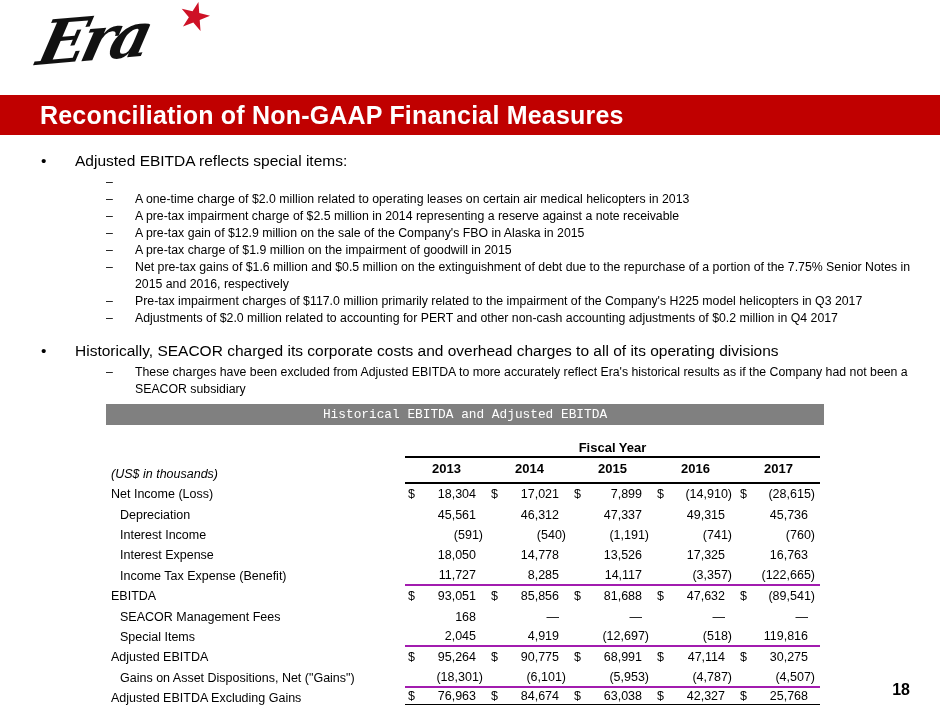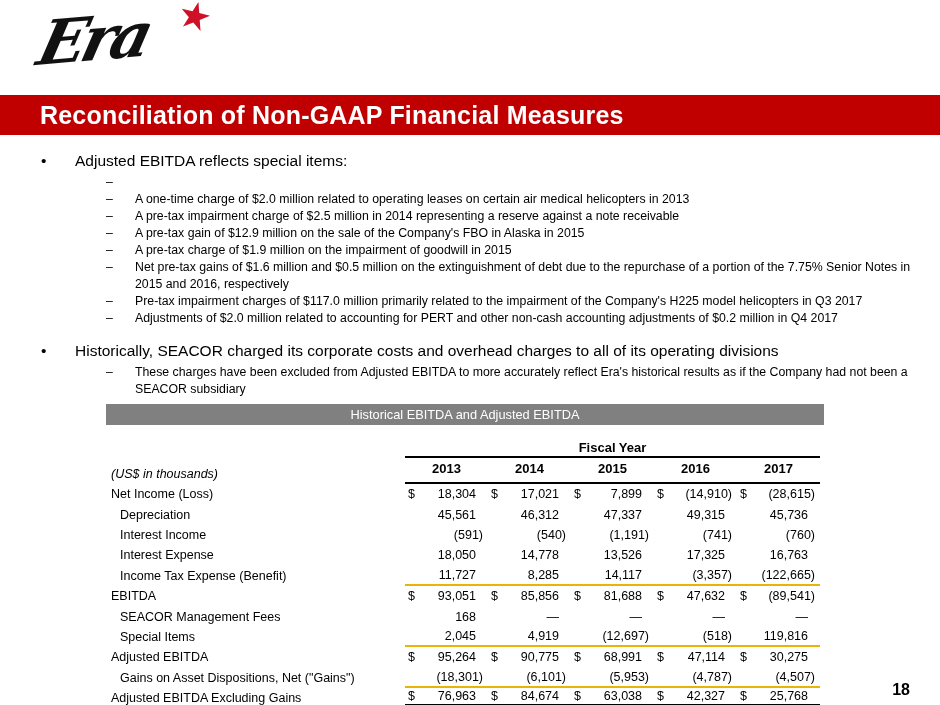--- a/index.html
+++ b/index.html
@@ -42,21 +42,21 @@
     border-bottom:2px solid #000; box-sizing:border-box; }
   .years-row { display:flex; align-items:flex-end; }
   .unit { width:299px; font-style:italic; padding-left:5px; box-sizing:border-box; padding-bottom:3px; }
   .year-cols { width:415px; display:flex; border-bottom:2px solid #000; box-sizing:border-box; }
   .year { flex:1; text-align:center; font-weight:bold; font-size:13px; padding:3px 0 6px; }
 
   .t-row { display:flex; align-items:center; height:20.4px; }
   .t-label { width:299px; padding-left:5px; box-sizing:border-box; white-space:nowrap; }
   .t-label.indent { padding-left:14px; }
   .t-cols { width:415px; display:flex; align-self:stretch; align-items:center; box-sizing:border-box; }
-  .t-cols.rule-single { border-bottom:2px solid #eab308; }
+  .t-cols.rule-single { border-bottom:2px solid #a21caf; }
   .t-cols.rule-double { border-bottom:4px double #000; }
   .t-cell { flex:1; display:flex; justify-content:space-between; padding:0 12px 0 3px; box-sizing:border-box; }
   .t-cell .val { margin-left:auto; white-space:nowrap; }
   .t-cell .val.neg { margin-right:-7px; }
 
   .page-num { position:absolute; top:681px; right:30px; font-size:16px; font-weight:bold; }
 </style>
 </head>
 <body>
 
@@ -119,21 +119,21 @@
         <div class="subs">
           <div class="sub-row">
             <span class="s-marker">–</span>
             <span class="s-text">These charges have been excluded from Adjusted EBITDA to more accurately reflect Era's historical results as if the Company had not been a SEACOR subsidiary</span>
           </div>
         </div>
       </div>
     </div>
 
   <div class="tbl">
-    <div class="tbl-titlebar" style="background: rgb(128, 128, 128);">
+    <div class="tbl-titlebar" style="background: rgb(128, 128, 128); font-family: Liberation Mono, monospace;">
       <span>Historical EBITDA and Adjusted EBITDA</span>
     </div>
     <div class="fy-row">
       <div class="fy-spacer"></div>
       <div class="fy">Fiscal Year</div>
     </div>
     <div class="years-row">
       <div class="unit">(US$ in thousands)</div>
       <div class="year-cols">
         <div class="year">2013</div>

